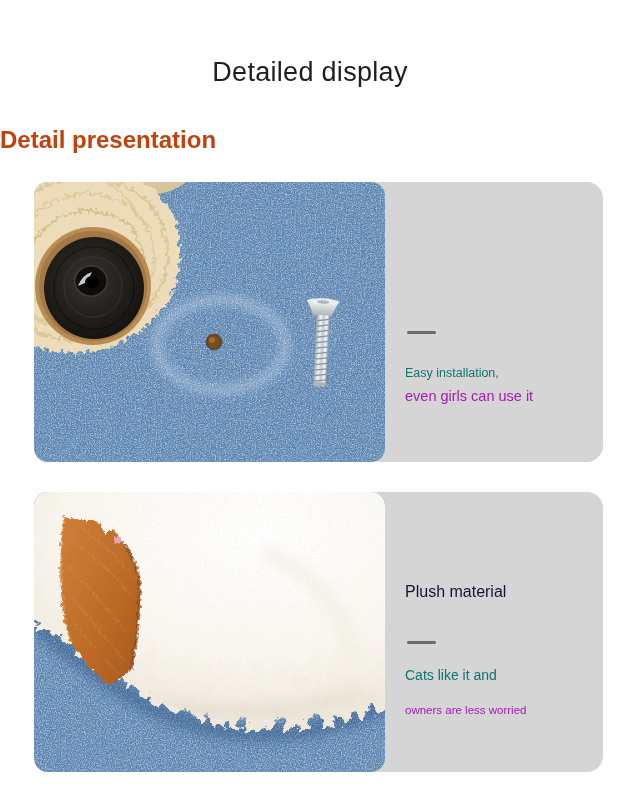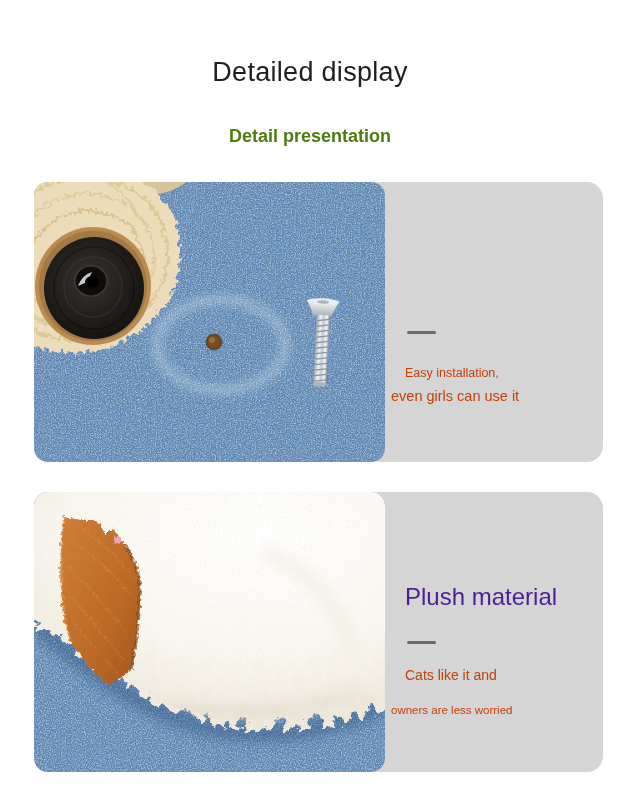--- a/index.html
+++ b/index.html
@@ -1,36 +1,36 @@
 <!DOCTYPE html>
 <html><head>
 <meta charset="utf-8">
 <style>
   html,body{margin:0;padding:0;background:#ffffff;}
   .page{position:relative;width:620px;height:800px;background:#ffffff;overflow:hidden;
         font-family:"Liberation Sans", sans-serif;}
   .main-title{position:absolute;top:57px;left:0;width:100%;text-align:center;
         font-size:27px;font-weight:500;color:#1e1e1e;letter-spacing:.3px;}
-  .sub-title{position:absolute;top:126px;left:0;width:100%;text-align:center;
-        font-size:18px;font-weight:700;color:#4d7c0f;}
+  .sub-title{position:absolute;top:126px;left:0;width:100%;text-align:left;
+        font-size:24px;font-weight:700;color:#c2410c;}
   .card{position:absolute;left:34px;width:569px;height:280px;}
   .card-1{top:182px;}
   .card-2{top:492px;}
   .panel{position:absolute;left:330px;right:0;top:0;height:100%;
         background:#d5d5d5;border-radius:16px;z-index:1;}
   .photo{position:absolute;left:0;top:0;width:351px;height:280px;
         border-radius:14px;overflow:hidden;z-index:2;}
   .photo svg{display:block;width:100%;height:100%;}
   .panel-title{position:absolute;left:41px;top:96px;font-size:16px;color:#3b3b3b;white-space:nowrap;}
-  .card-2 .panel-title{top:91px;font-size:24px;color:#4c1d95;}
+  .card-2 .panel-title{top:91px;font-size:16px;color:#0f172a;}
   .panel-dash{position:absolute;left:43px;top:149px;width:29px;height:3px;
         background:#6a6a6a;border-radius:1.5px;}
-  .panel-line1{position:absolute;left:41px;top:184px;font-size:12.5px;color:#c2410c;white-space:nowrap;}
+  .panel-line1{position:absolute;left:41px;top:184px;font-size:12.5px;color:#0f766e;white-space:nowrap;}
   .card-2 .panel-line1{font-size:14px;top:175px;}
-  .panel-line2{position:absolute;left:27px;top:206px;font-size:14.5px;color:#c2410c;white-space:nowrap;}
+  .panel-line2{position:absolute;left:41px;top:206px;font-size:14.5px;color:#a21caf;white-space:nowrap;}
   .card-2 .panel-line2{font-size:11.5px;top:212px;}
 </style>
 </head>
 <body>
 
 <div class="page">
 
   <div class="main-title">Detailed display</div>
   <div class="sub-title">Detail presentation</div>
 

